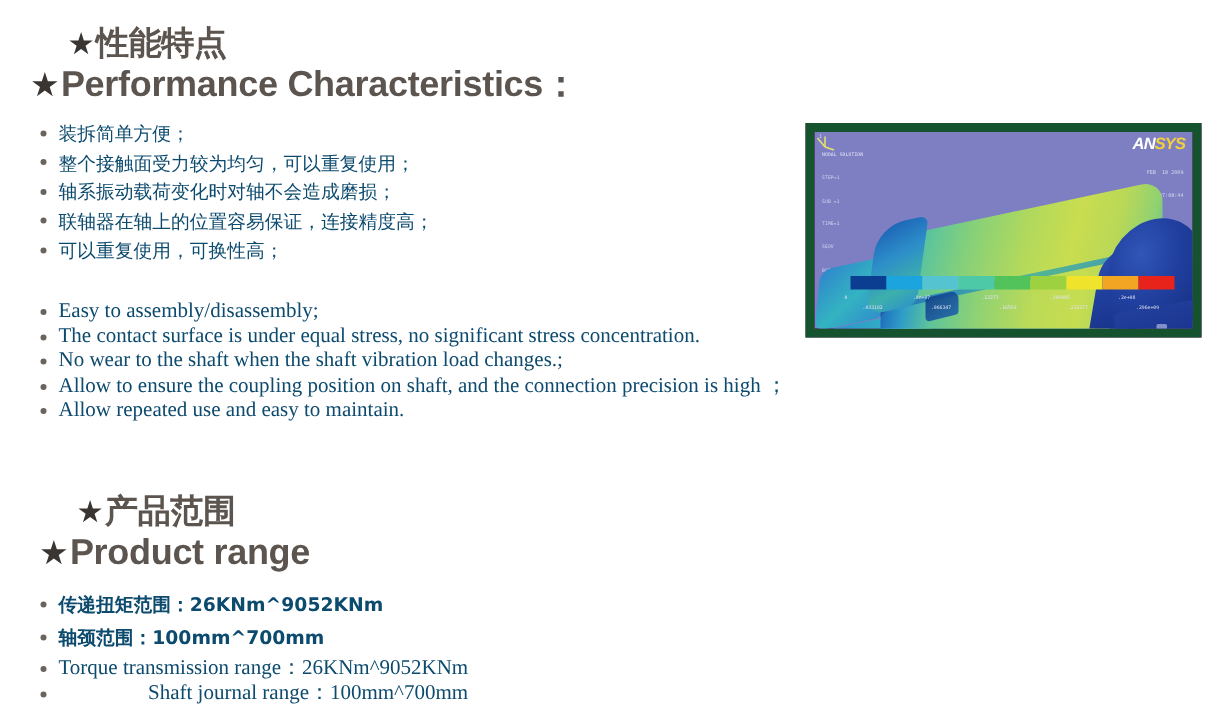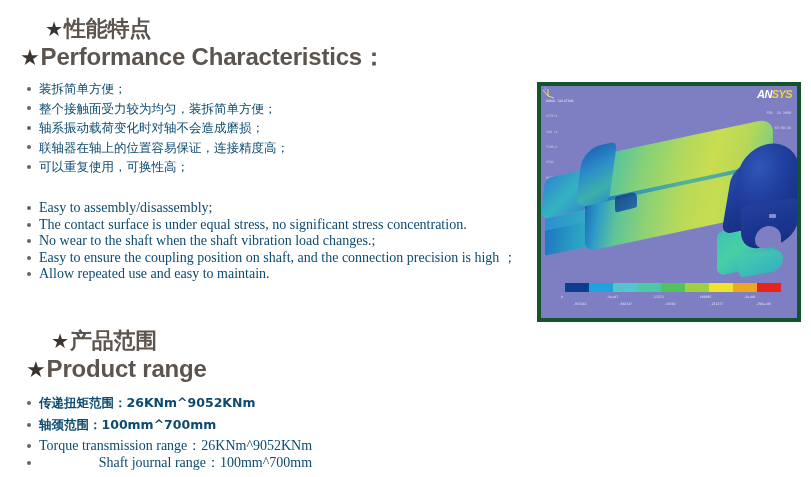--- a/index.html
+++ b/index.html
@@ -91,24 +91,24 @@
     font-size: 14px;
     line-height: 17px;
   }
 
   
   .fea-figure {
     position: absolute;
     left: 537px;
     top: 82px;
     width: 264px;
-    height: 240px;
+    height: 143px;
     background: #701a75;
     overflow: hidden;
-    border: 4px solid #14532d;
+    border: 6px solid #14532d;
     box-sizing: border-box;
   }
   .fea-surface {
     position: absolute;
     inset: 0;
     background: #7e7fc2;
   }
   .fea-header {
     position: absolute;
     left: 5px;
@@ -313,31 +313,31 @@
 </head>
 <body>
 
 <div class="heading-block" style="left:20px; top:16px;">
   <div class="heading-cn"><span class="star">★</span><span>性能特点</span></div>
   <div class="heading-en"><span class="star">★</span><span>Performance Characteristics：</span></div>
 </div>
 
 <ul class="bullet-list list-cn-perf" style="left:26px; top:79px;">
   <li><span>装拆简单方便；</span></li>
-  <li><span>整个接触面受力较为均匀，装拆简单方便；</span></li>
+  <li><span>整个接触面受力较为均匀，可以重复使用；</span></li>
   <li><span>轴系振动载荷变化时对轴不会造成磨损；</span></li>
   <li><span>联轴器在轴上的位置容易保证，连接精度高；</span></li>
   <li><span>可以重复使用，可换性高；</span></li>
 </ul>
 
 <ul class="bullet-list list-en-perf" style="left:26px; top:200px;">
   <li><span>Easy to assembly/disassembly;</span></li>
   <li><span>The contact surface is under equal stress, no significant stress concentration.</span></li>
   <li><span>No wear to the shaft when the shaft vibration load changes.;</span></li>
-  <li><span>Easy to ensure the coupling position on shaft, and the connection precision is high ；</span></li>
+  <li><span>Allow to ensure the coupling position on shaft, and the connection precision is high ；</span></li>
   <li><span>Allow repeated use and easy to maintain.</span></li>
 </ul>
 
 <div class="heading-block" style="left:26px; top:328px;">
   <div class="heading-cn"><span class="star">★</span><span>产品范围</span></div>
   <div class="heading-en"><span class="star">★</span><span>Product range</span></div>
 </div>
 
 <ul class="bullet-list list-cn-range" style="left:26px; top:392px;">
   <li><span>传递扭矩范围：26KNm^9052KNm</span></li>

